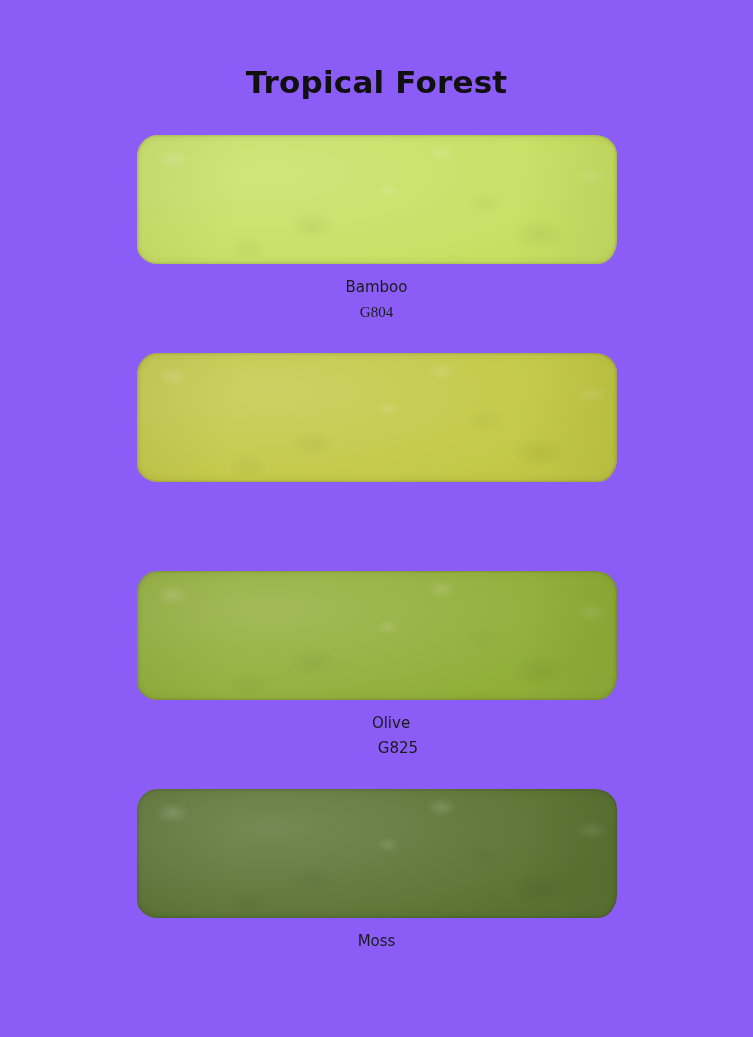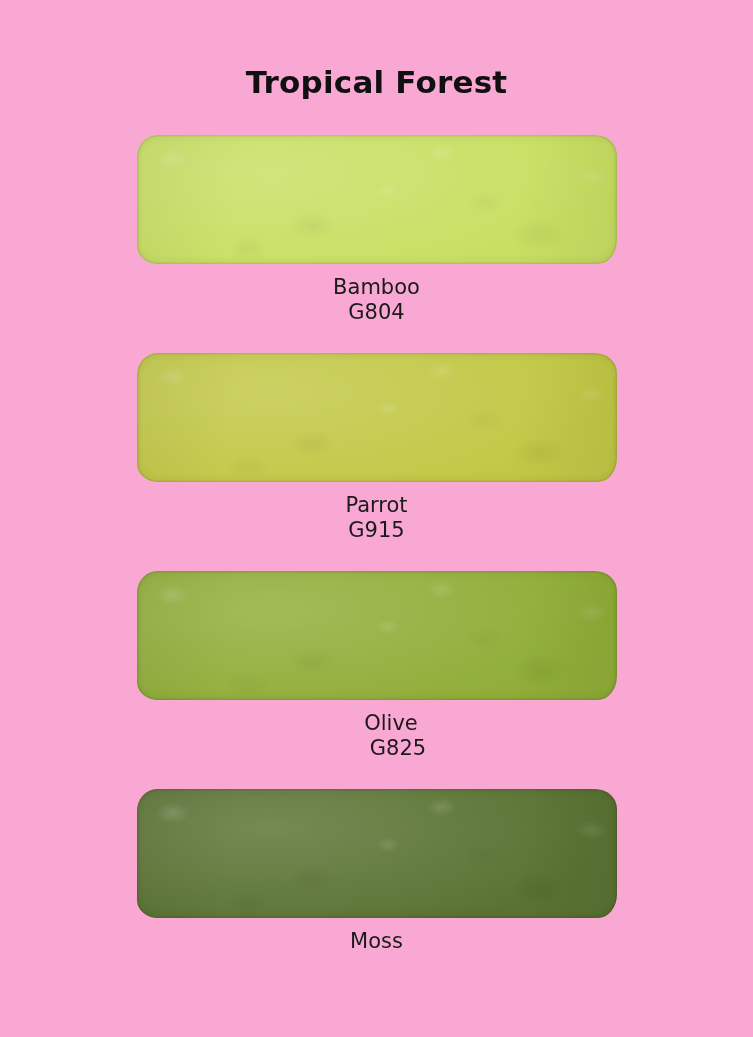--- a/index.html
+++ b/index.html
@@ -113,62 +113,58 @@
     left: 0;
     top: 140px;
     width: 753px;
     text-align: center;
   }
 
   .swatch-name,
   .swatch-code {
     display: block;
     font-family: "DejaVu Sans", "Liberation Sans", sans-serif;
-    font-size: 21px;
+    font-size: 15px;
     font-weight: 400;
     color: #1a1a1a;
     line-height: 25px;
   }
 </style>
 </head>
 <body style="background: rgb(255, 255, 255);">
 
-<div class="page" style="background: #f9a8d4;">
+<div class="page" style="background: #8b5cf6;">
 
   <div class="palette-title" style="color: rgb(16, 16, 16);">Tropical Forest</div>
 
   <div class="swatch-list">
 
     <div class="swatch-entry">
       <div class="swatch-chip-wrap">
         <div class="swatch-chip">
           <div class="base" style="background-color: rgb(200, 223, 98);"></div>
           <div class="grain"></div>
           <div class="wash"></div>
           <div class="edge"></div>
         </div>
       </div>
       <div class="swatch-caption">
         <span class="swatch-name" style="color: rgb(26, 26, 26);">Bamboo</span>
-        <span class="swatch-code" style="color: rgb(26, 26, 26);">G804</span>
+        <span class="swatch-code" style="color: rgb(26, 26, 26); font-family: Liberation Serif, serif;">G804</span>
       </div>
     </div>
 
     <div class="swatch-entry">
       <div class="swatch-chip-wrap">
         <div class="swatch-chip">
           <div class="base" style="background-color: rgb(194, 200, 69);"></div>
           <div class="grain"></div>
           <div class="wash"></div>
           <div class="edge"></div>
         </div>
-      </div>
-      <div class="swatch-caption">
-        <span class="swatch-name" style="color: rgb(26, 26, 26);">Parrot</span>
-        <span class="swatch-code" style="color: rgb(26, 26, 26);">G915</span>
       </div>
     </div>
 
     <div class="swatch-entry">
       <div class="swatch-chip-wrap">
         <div class="swatch-chip">
           <div class="base" style="background-color: rgb(144, 174, 56);"></div>
           <div class="grain"></div>
           <div class="wash"></div>
           <div class="edge"></div>

